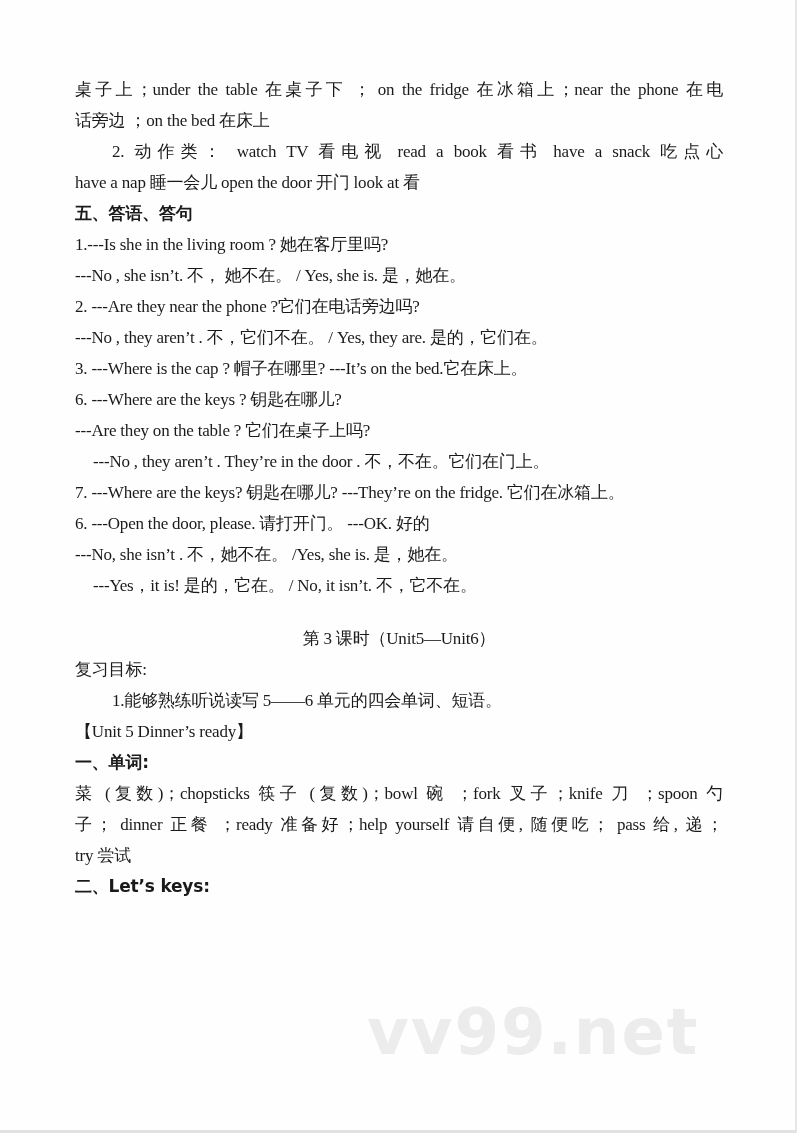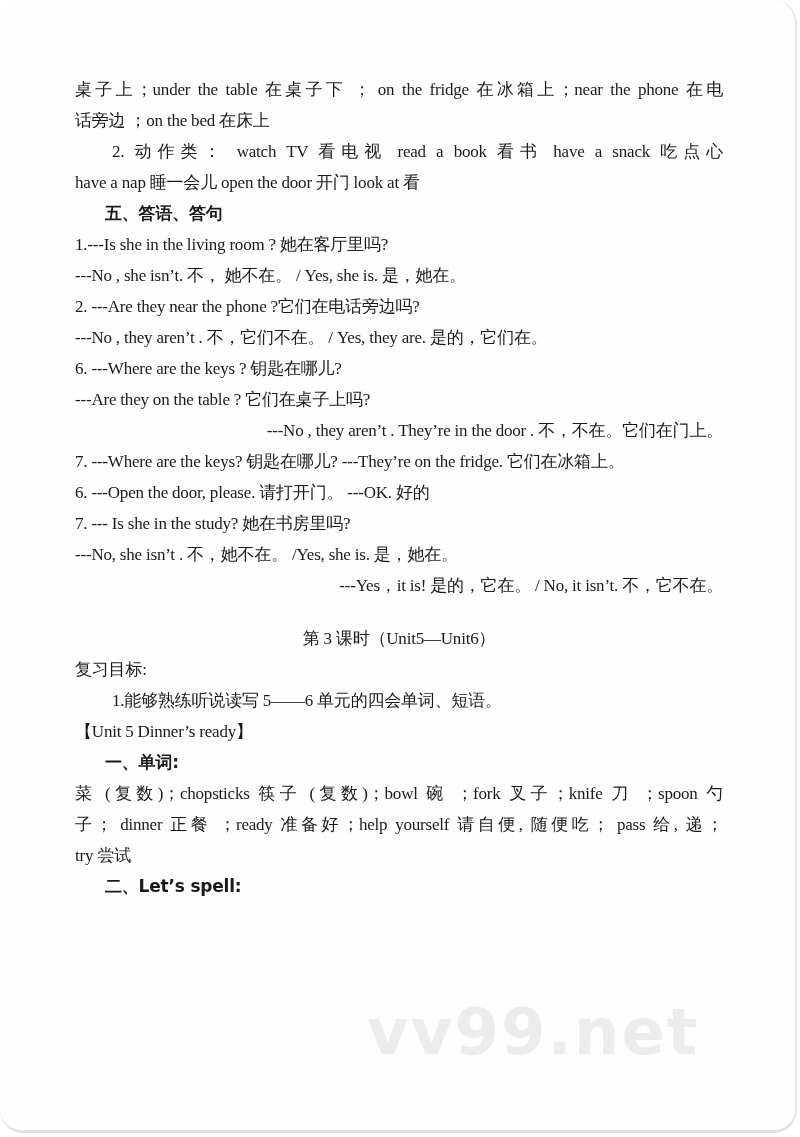--- a/index.html
+++ b/index.html
@@ -2,30 +2,30 @@
 <html><head>
 <meta charset="utf-8">
 <style>
   html, body { margin:0; padding:0; }
   body {
     width:800px; height:1137px; background:#ffffff; position:relative; overflow:hidden;
     font-family:"Liberation Serif","DejaVu Serif",serif; color:#1a1a1a;
   }
   .page {
     position:absolute; left:0; top:0; width:795px; height:1130px;
-    background:#fefefe; border-right:2px solid #e6e6e6; border-bottom:3px solid #e2e2e2;border-radius:23px;
+    background:#fefefe; border-right:2px solid #e6e6e6; border-bottom:3px solid #e2e2e2;
   }
   .content { position:absolute; left:75px; top:74px; width:648px; }
   .line {
     font-size:17px; line-height:31px; height:31px; white-space:nowrap;
     letter-spacing:-0.2px;
   }
-  .indent1 { padding-left:18px;text-align:right; }
+  .indent1 { padding-left:18px; }
   .indent2 { padding-left:37px; }
-  .heading { font-weight:bold; font-family:"DejaVu Sans","Liberation Sans",sans-serif; font-size:17px;margin-left:30px; }
+  .heading { font-weight:bold; font-family:"DejaVu Sans","Liberation Sans",sans-serif; font-size:17px; }
   .center-title { text-align:center; font-weight:normal; margin-top:22px; }
   .watermark {
     position:absolute; left:367px; top:995px; font-family:"DejaVu Sans","Liberation Sans",sans-serif;
     font-weight:bold; font-size:64px; color:#ececec; letter-spacing:2px;
   }
   .just { text-align:justify; text-align-last:justify; }
 </style>
 </head>
 <body>
 
@@ -35,36 +35,36 @@
     <div class="line just">桌子上；under the table 在桌子下 ；  on the fridge 在冰箱上；near the phone  在电</div>
     <div class="line">话旁边   ；on the bed  在床上</div>
     <div class="line indent2 just">2.  动作类：   watch TV  看电视      read a book  看书   have a snack 吃点心</div>
     <div class="line">have a nap  睡一会儿  open the door  开门     look at  看</div>
 
     <div class="line heading">五、答语、答句</div>
     <div class="line">1.---Is she in the living room ?  她在客厅里吗?</div>
     <div class="line">---No , she isn’t.  不，   她不在。   / Yes, she is.  是，她在。</div>
     <div class="line">2. ---Are they near the phone ?它们在电话旁边吗?</div>
     <div class="line">---No , they aren’t .  不，它们不在。   / Yes, they are.    是的，它们在。</div>
+    <div class="line">3. ---Where is the cap ?  帽子在哪里?  ---It’s on the bed.它在床上。</div>
     <div class="line">6. ---Where are the keys ?  钥匙在哪儿?</div>
     <div class="line">---Are they on the table ?  它们在桌子上吗?</div>
     <div class="line indent1">---No , they aren’t . They’re in the door .  不，不在。它们在门上。</div>
     <div class="line">7. ---Where are the keys?  钥匙在哪儿?  ---They’re on the fridge.  它们在冰箱上。</div>
     <div class="line">6. ---Open the door, please.  请打开门。   ---OK.  好的</div>
-    <div class="line">7. --- Is she in the study?  她在书房里吗?</div>
     <div class="line">---No, she isn’t .  不，她不在。   /Yes, she is.  是，她在。</div>
     <div class="line indent1">---Yes，it is!  是的，它在。        / No, it isn’t.  不，它不在。</div>
 
     <div class="line center-title">第  3 课时（Unit5—Unit6）</div>
     <div class="line">复习目标:</div>
     <div class="line indent2">1.能够熟练听说读写 5——6 单元的四会单词、短语。</div>
     <div class="line">【Unit 5    Dinner’s ready】</div>
 
     <div class="line heading">一、单词:</div>
     <div class="line just">菜 (复数)；chopsticks  筷子 (复数)；bowl  碗 ；fork 叉子；knife  刀 ；spoon  勺</div>
     <div class="line just">子；  dinner 正餐 ；ready 准备好；help yourself    请自便, 随便吃；  pass  给, 递；</div>
     <div class="line">try  尝试</div>
 
-    <div class="line heading">二、Let’s spell:</div>
+    <div class="line heading">二、Let’s keys:</div>
   </div>
 
   <div class="watermark">vv99.net</div>
 </div>
 
 </body></html>

